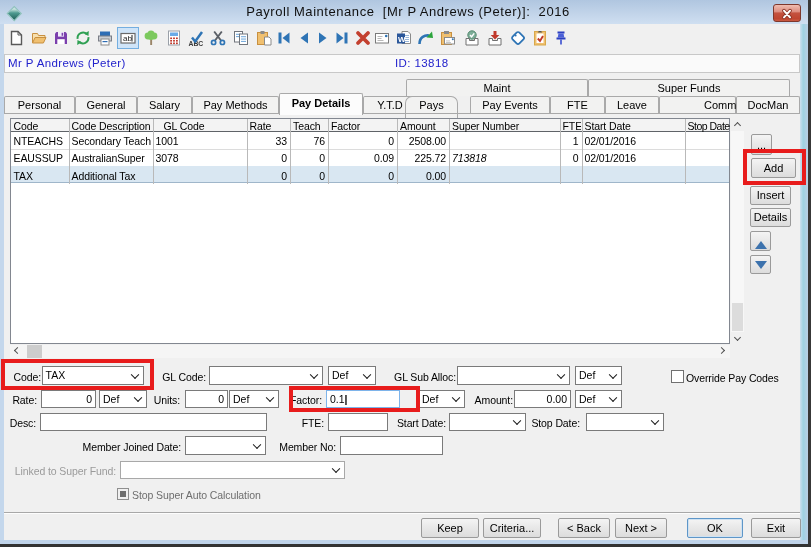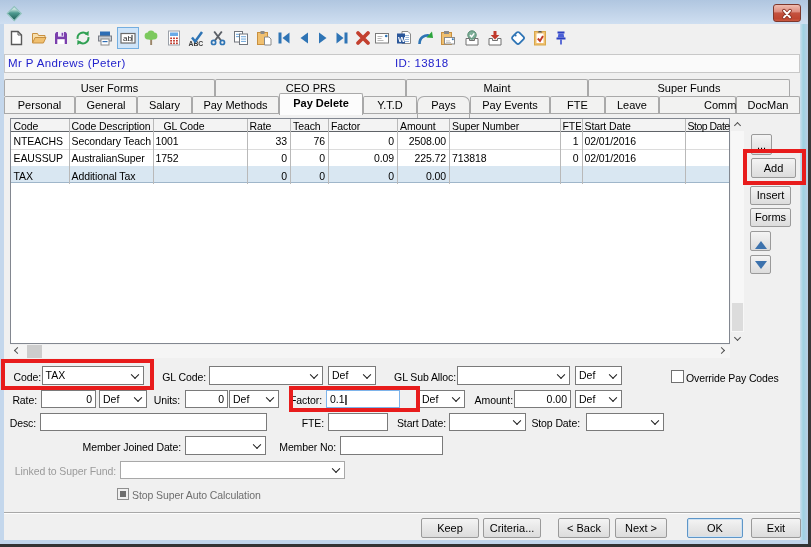--- a/index.html
+++ b/index.html
@@ -11,20 +11,21 @@
 .btn{position:absolute;background:linear-gradient(#f4f4f4,#e9e9e9 45%,#dcdcdc);border:1px solid #9a9a9a;border-radius:2px;font-size:11px;color:#000;text-align:center;}
 .red{position:absolute;border:4px solid #e81c1c;}
 .tab{position:absolute;background:#f2f2f1;border:1px solid #a9a9a9;border-bottom:none;border-radius:2px 2px 0 0;font-size:11px;text-align:center;color:#000;}
 .rt{text-align:right;}
 </style></head>
 <body>
 <div id="win">
 
 <div class="abs" id="titlebar" style="left:0;top:0;width:808px;height:24px;background:linear-gradient(#b0c6e0,#c3d5ea 60%,#cfdff1);"></div>
 <div class="abs" style="left:9px;top:8px;width:10.5px;height:10.5px;transform:rotate(45deg);background:linear-gradient(135deg,#c8e4de 15%,#4e9a90 45%,#1f6058);border:1px solid #8ec2ba;"></div>
+<div class="abs" style="left:4px;top:4px;width:808px;text-align:center;font-size:13px;letter-spacing:0.55px;color:#101010;">Payroll Maintenance&nbsp;&nbsp;[Mr P Andrews (Peter)]:&nbsp;&nbsp;2016</div>
 <div class="abs" id="closebtn" style="left:773px;top:4px;width:28px;height:18px;border-radius:3px;border:1px solid #7e382d;background:linear-gradient(#f0bdb1 0%,#dd8d7f 42%,#c4523f 50%,#bf4530 85%,#ca5a42);text-align:center;"><svg width="26" height="16" style="margin-top:1px">
         <path d="M10 4.7l6 6.6M16 4.7l-6 6.6" stroke="#8c372a" stroke-width="3.8" stroke-linecap="round"></path>
         <path d="M10 4.7l6 6.6M16 4.7l-6 6.6" stroke="#fff" stroke-width="2" stroke-linecap="round"></path>
       </svg></div>
 
 <div class="abs" style="left:0;top:24px;width:4px;height:520px;background:#c4d7ec;"></div>
 <div class="abs" style="left:800px;top:24px;width:8px;height:520px;background:linear-gradient(90deg,#cfe0f0,#9ed2e2 40%,#bacfe6);"></div>
 <div class="abs" style="left:0;top:540px;width:808px;height:4px;background:#c0d4ea;"></div>
 <div class="abs" style="left:808px;top:0;width:3px;height:547px;background:#383838;"></div>
 <div class="abs" style="left:0;top:544px;width:811px;height:3px;background:#333;"></div>
@@ -186,38 +187,36 @@
       <rect x="4.5" y="1.5" width="7" height="2" fill="#2a3fc0"></rect>
       <path d="M5.5 3.5h5l0.8 4h-6.6z" fill="#4a5fd8"></path>
       <rect x="3.5" y="7.5" width="9" height="2" fill="#2a3fc0"></rect>
       <rect x="7.2" y="9.5" width="1.6" height="5" fill="#3a4fd0"></rect>
     </svg>
 
 <div class="abs" style="left:4px;top:54px;width:796px;height:19px;background:#fafafa;border:1px solid #c8c8c8;"></div>
 <div class="abs" style="left:8px;top:57px;color:#2222cc;font-size:11.5px;letter-spacing:0.4px;white-space:nowrap;">Mr P Andrews (Peter)</div>
 <div class="abs" style="left:395px;top:57px;color:#2222cc;font-size:11.5px;letter-spacing:0.4px;white-space:nowrap;">ID: 13818</div>
 
-<div class="tab" style="left:4px;top:79px;width:211px;height:17px;line-height:16px;">User Forms</div>
-<div class="tab" style="left:215px;top:79px;width:191px;height:17px;line-height:16px;">CEO PRS</div>
 <div class="tab" style="left:406px;top:79px;width:182px;height:17px;line-height:16px;">Maint</div>
 <div class="tab" style="left:588px;top:79px;width:202px;height:17px;line-height:16px;">Super Funds</div>
 
 <div class="tab" style="left:4px;top:96px;width:71px;height:18px;line-height:17px;">Personal</div>
 <div class="tab" style="left:75px;top:96px;width:62px;height:18px;line-height:17px;">General</div>
 <div class="tab" style="left:137px;top:96px;width:55px;height:18px;line-height:17px;">Salary</div>
 <div class="tab" style="left:192px;top:96px;width:87px;height:18px;line-height:17px;">Pay Methods</div>
 <div class="tab" style="left:363px;top:96px;width:54px;height:18px;line-height:17px;">Y.T.D</div>
-<div class="tab" style="left:417px;top:96px;width:53px;height:32px;line-height:17px;border-radius:7px;">Pays</div>
+<div class="tab" style="left:405px;top:96px;width:53px;height:32px;line-height:17px;border-radius:7px;">Pays</div>
 <div class="tab" style="left:470px;top:96px;width:80px;height:18px;line-height:17px;">Pay Events</div>
 <div class="tab" style="left:550px;top:96px;width:55px;height:18px;line-height:17px;">FTE</div>
 <div class="tab" style="left:605px;top:96px;width:54px;height:18px;line-height:17px;">Leave</div>
 <div class="tab" style="left:659px;top:96px;width:77px;height:18px;line-height:17px;padding-left:44px;">Comments</div>
 <div class="tab" style="left:736px;top:96px;width:64px;height:18px;line-height:17px;">DocMan</div>
 <div class="abs" style="left:4px;top:113px;width:796px;height:1px;background:#a9a9a9;"></div>
-<div class="tab" style="left:279px;top:93px;width:84px;height:22px;line-height:19px;background:#fcfcfc;font-weight:bold;z-index:3;">Pay Delete</div>
+<div class="tab" style="left:279px;top:93px;width:84px;height:22px;line-height:19px;background:#fcfcfc;font-weight:bold;z-index:3;">Pay Details</div>
 
 <div class="abs" style="left:10px;top:118px;width:720px;height:226px;background:#fff;border:1px solid #828790;"></div>
 <div class="abs" style="left:11px;top:119px;width:718px;height:12.5px;background:#f3f3f3;border-bottom:1px solid #5f6368;"></div>
 <div class="abs" style="left:11px;top:166.2px;width:718px;height:17.3px;background:#d9e7f2;border-bottom:1px solid #9fb6ca;"></div>
 <div class="abs" style="left:11px;top:148.6px;width:718px;height:1px;background:#dcdcdc;"></div>
 <div class="abs" style="left:11px;top:183.5px;width:718px;height:0;"></div>
 
 <div class="abs" style="left:68.5px;top:119px;width:1px;height:64.5px;background:#b9b9b9;"></div>
 <div class="abs" style="left:152.5px;top:119px;width:1px;height:64.5px;background:#b9b9b9;"></div>
 <div class="abs" style="left:246.5px;top:119px;width:1px;height:64.5px;background:#b9b9b9;"></div>
@@ -246,26 +245,26 @@
 <div class="lbl" style="left:155.5px;top:135px;">1001</div>
 <div class="lbl rt" style="left:247px;top:135px;width:40px;">33</div>
 <div class="lbl rt" style="left:290px;top:135px;width:35px;">76</div>
 <div class="lbl rt" style="left:328px;top:135px;width:66px;">0</div>
 <div class="lbl rt" style="left:397px;top:135px;width:49px;">2508.00</div>
 <div class="lbl rt" style="left:559.5px;top:135px;width:19px;">1</div>
 <div class="lbl" style="left:584.5px;top:135px;">02/01/2016</div>
 
 <div class="lbl" style="left:13.5px;top:152.3px;">EAUSSUP</div>
 <div class="lbl" style="left:71.5px;top:152.3px;">AustralianSuper</div>
-<div class="lbl" style="left:155.5px;top:152.3px;">1752</div>
+<div class="lbl" style="left:155.5px;top:152.3px;">3078</div>
 <div class="lbl rt" style="left:247px;top:152.3px;width:40px;">0</div>
 <div class="lbl rt" style="left:290px;top:152.3px;width:35px;">0</div>
 <div class="lbl rt" style="left:328px;top:152.3px;width:66px;">0.09</div>
 <div class="lbl rt" style="left:397px;top:152.3px;width:49px;">225.72</div>
-<div class="lbl" style="left:452px;top:152.3px;">713818</div>
+<div class="lbl" style="left:452px;top:152.3px;font-style:italic;">713818</div>
 <div class="lbl rt" style="left:559.5px;top:152.3px;width:19px;">0</div>
 <div class="lbl" style="left:584.5px;top:152.3px;">02/01/2016</div>
 
 <div class="lbl" style="left:13.5px;top:169.6px;">TAX</div>
 <div class="lbl" style="left:71.5px;top:169.6px;">Additional Tax</div>
 <div class="lbl rt" style="left:247px;top:169.6px;width:40px;">0</div>
 <div class="lbl rt" style="left:290px;top:169.6px;width:35px;">0</div>
 <div class="lbl rt" style="left:328px;top:169.6px;width:66px;">0</div>
 <div class="lbl rt" style="left:397px;top:169.6px;width:49px;">0.00</div>
 
@@ -277,21 +276,21 @@
 <div class="abs" style="left:734.5px;top:335px;width:5px;height:5px;border-right:1.5px solid #505050;border-bottom:1.5px solid #505050;transform:rotate(45deg);"></div>
 
 <div class="abs" style="left:10px;top:344.5px;width:720px;height:13.5px;background:#f5f5f5;"></div>
 <div class="abs" style="left:15px;top:348px;width:5px;height:5px;border-left:1.5px solid #505050;border-bottom:1.5px solid #505050;transform:rotate(45deg);"></div>
 <div class="abs" style="left:27px;top:345px;width:15px;height:12.5px;background:#cdcdcd;"></div>
 <div class="abs" style="left:719px;top:348px;width:5px;height:5px;border-right:1.5px solid #505050;border-top:1.5px solid #505050;transform:rotate(45deg);"></div>
 
 <div class="btn" style="left:751px;top:134px;width:21px;height:21px;line-height:20px;">...</div>
 <div class="btn" style="left:751px;top:158px;width:45px;height:20px;line-height:18px;">Add</div>
 <div class="btn" style="left:750px;top:186px;width:41px;height:19px;line-height:17px;">Insert</div>
-<div class="btn" style="left:750px;top:208px;width:41px;height:19px;line-height:17px;">Forms</div>
+<div class="btn" style="left:750px;top:208px;width:41px;height:19px;line-height:17px;">Details</div>
 <div class="btn" style="left:750px;top:231px;width:21px;height:20px;"></div>
 <div class="abs" style="left:755px;top:241px;border-left:6px solid transparent;border-right:6px solid transparent;border-bottom:8px solid #3c72ad;"></div>
 <div class="btn" style="left:750px;top:255px;width:21px;height:19px;"></div>
 <div class="abs" style="left:755px;top:261px;border-left:6px solid transparent;border-right:6px solid transparent;border-top:8px solid #3c72ad;"></div>
 
 <div class="lbl" style="right:770px;top:371px;">Code:</div>
 <div class="cmb" style="left:41.5px;top:366px;width:102px;height:19px;">TAX<span class="chev"></span></div>
 <div class="lbl" style="right:605px;top:371px;">GL Code:</div>
 <div class="cmb" style="left:208.5px;top:366px;width:114px;height:19px;">
       <span class="chev"></span>

